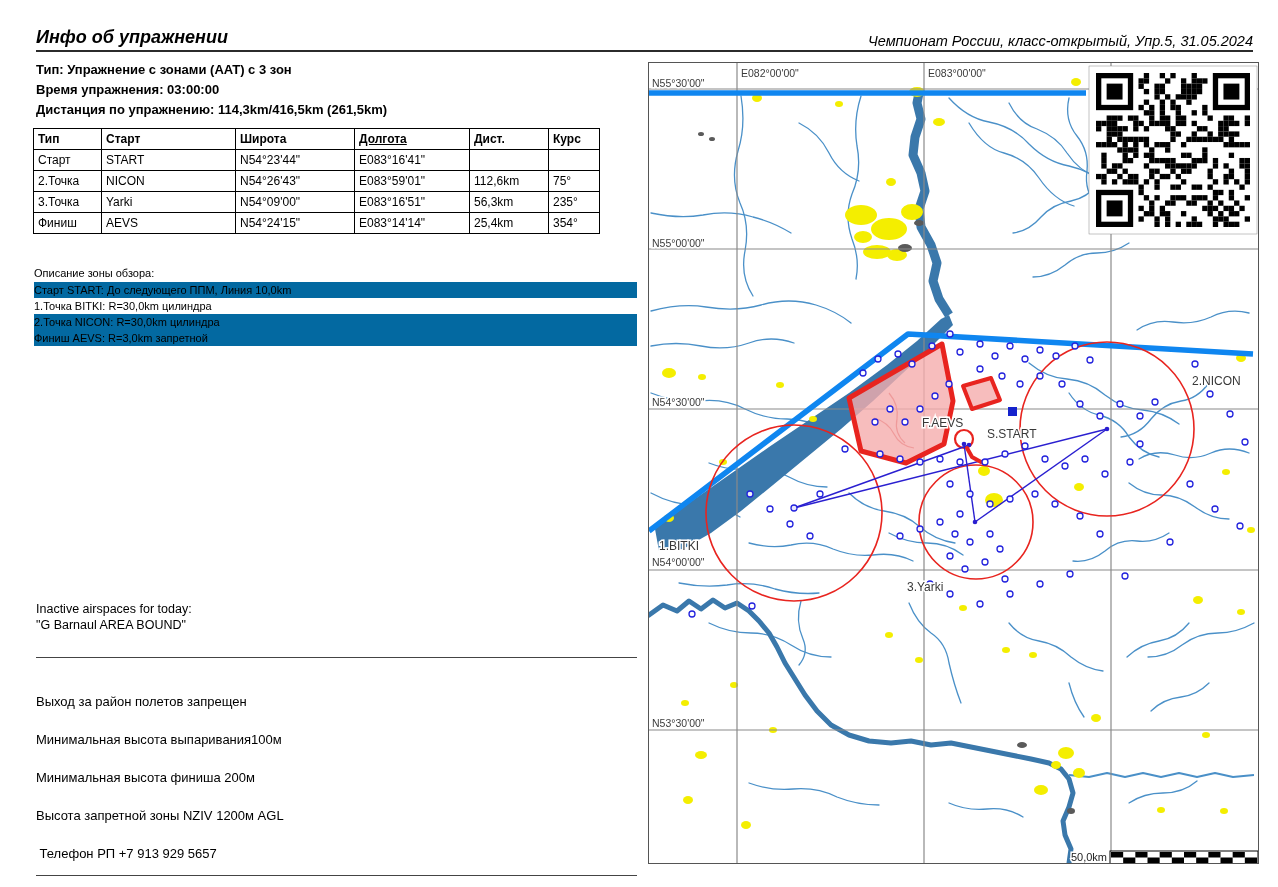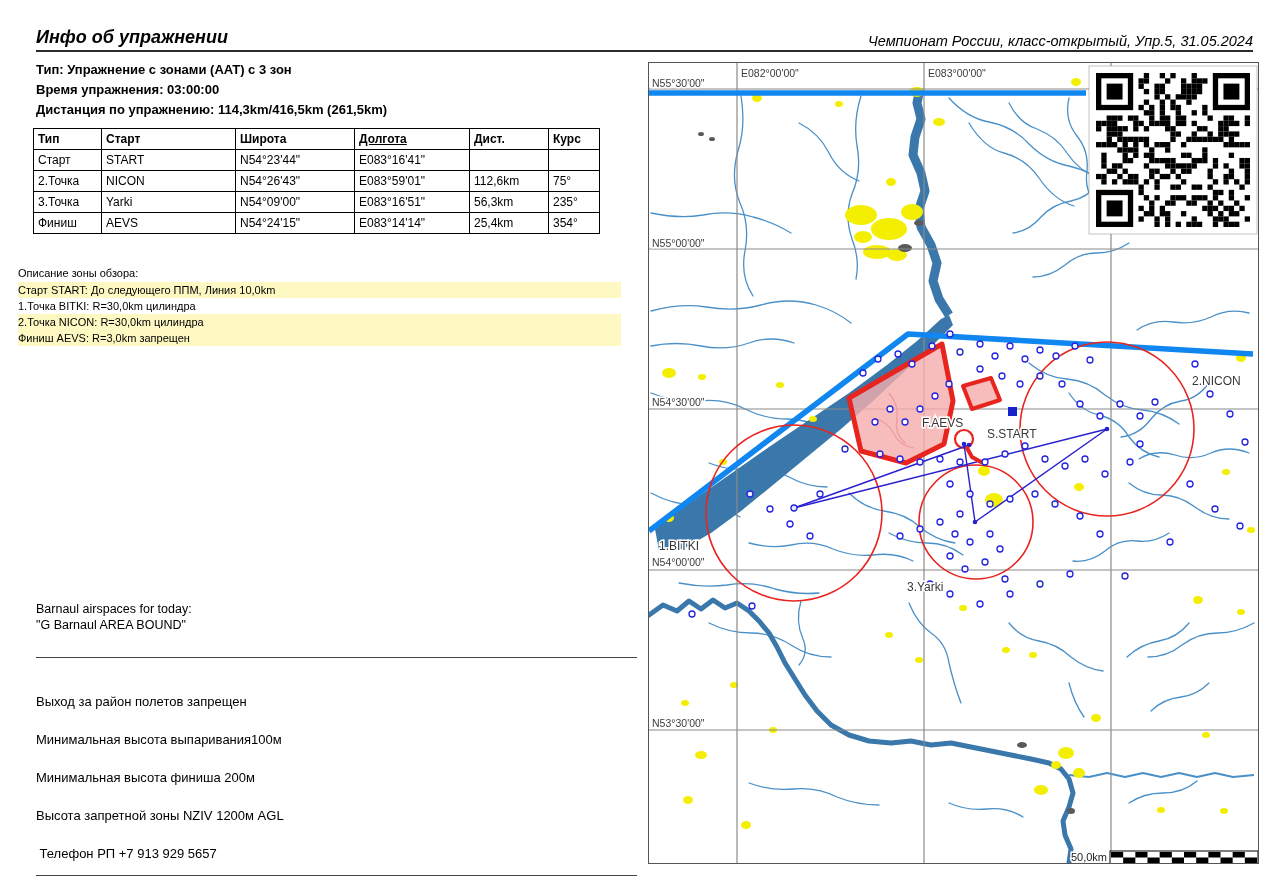--- a/index.html
+++ b/index.html
@@ -7,24 +7,24 @@
        font-family:"Liberation Sans",sans-serif;color:#000;}
   .abs{position:absolute;}
   #page-title{left:36px;top:27px;font-size:18px;font-weight:bold;font-style:italic;}
   #page-subtitle{right:25px;top:33px;font-size:14.5px;font-style:italic;}
   #title-rule{left:36px;right:25px;top:50px;height:2px;background:#2b2b2b;}
   #task-info{left:36px;top:60px;font-size:13px;font-weight:bold;line-height:20px;}
   #wp-table{left:33px;top:128px;border-collapse:collapse;table-layout:fixed;font-size:12px;}
   #wp-table th,#wp-table td{border:1px solid #000;padding:1px 4px 2px 4px;text-align:left;
       height:17px;overflow:hidden;white-space:nowrap;font-weight:normal;}
   #wp-table th{font-weight:bold;}
-  #zones{left:18px;top:265px;width:603px;font-size:11px;}
+  #zones{left:34px;top:265px;width:603px;font-size:11px;}
   #zones .zhead{height:17px;line-height:17px;}
   #zones .zitem{height:16px;line-height:16px;}
-  .hl{background:#fef9c3;}
+  .hl{background:#0369a1;}
   #inactive{left:36px;top:601px;font-size:12.5px;line-height:16px;}
   .rule{left:36px;width:601px;height:1px;background:#444;}
   #notes{left:36px;top:694px;font-size:13px;}
   #notes .note-line{margin-bottom:23px;white-space:pre;}
   #map-wrap{left:648px;top:62px;width:609px;height:800px;border:1px solid #555;background:#fff;}
   svg text{font-family:"Liberation Sans",sans-serif;}
   .gridlab{font-size:10.5px;fill:#3c3c3c;paint-order:stroke;stroke:#ffffff;stroke-width:3px;}
   .ptlab{font-size:12px;fill:#383838;paint-order:stroke;stroke:#ffffff;stroke-width:3px;}
   .scalelab{font-size:11px;fill:#222;paint-order:stroke;stroke:#fff;stroke-width:3px;}
 </style>
@@ -87,26 +87,26 @@
       </tr>
     </tbody>
 </table>
 
 <div class="abs" id="zones">
   <div class="zhead">Описание зоны обзора:</div>
   <div id="zone-items">
       <div class="zitem hl">Старт START: До следующего ППМ, Линия 10,0km</div>
       <div class="zitem">1.Точка BITKI: R=30,0km цилиндра</div>
       <div class="zitem hl">2.Точка NICON: R=30,0km цилиндра</div>
-      <div class="zitem hl">Финиш AEVS: R=3,0km запрещен</div>
+      <div class="zitem hl">Финиш AEVS: R=3,0km запретной</div>
     </div>
 </div>
 
 <div class="abs" id="inactive">
-  <div>Barnaul airspaces for today:</div>
+  <div>Inactive airspaces for today:</div>
   <div>"G Barnaul AREA BOUND"</div>
 </div>
 
 <div class="abs rule" style="top:657px;"></div>
 
 <div class="abs" id="notes">
     <div class="note-line">Выход за район полетов запрещен</div>
     <div class="note-line">Минимальная высота выпаривания100м</div>
     <div class="note-line">Минимальная высота финиша 200м</div>
     <div class="note-line">Высота запретной зоны NZIV 1200м AGL</div>

